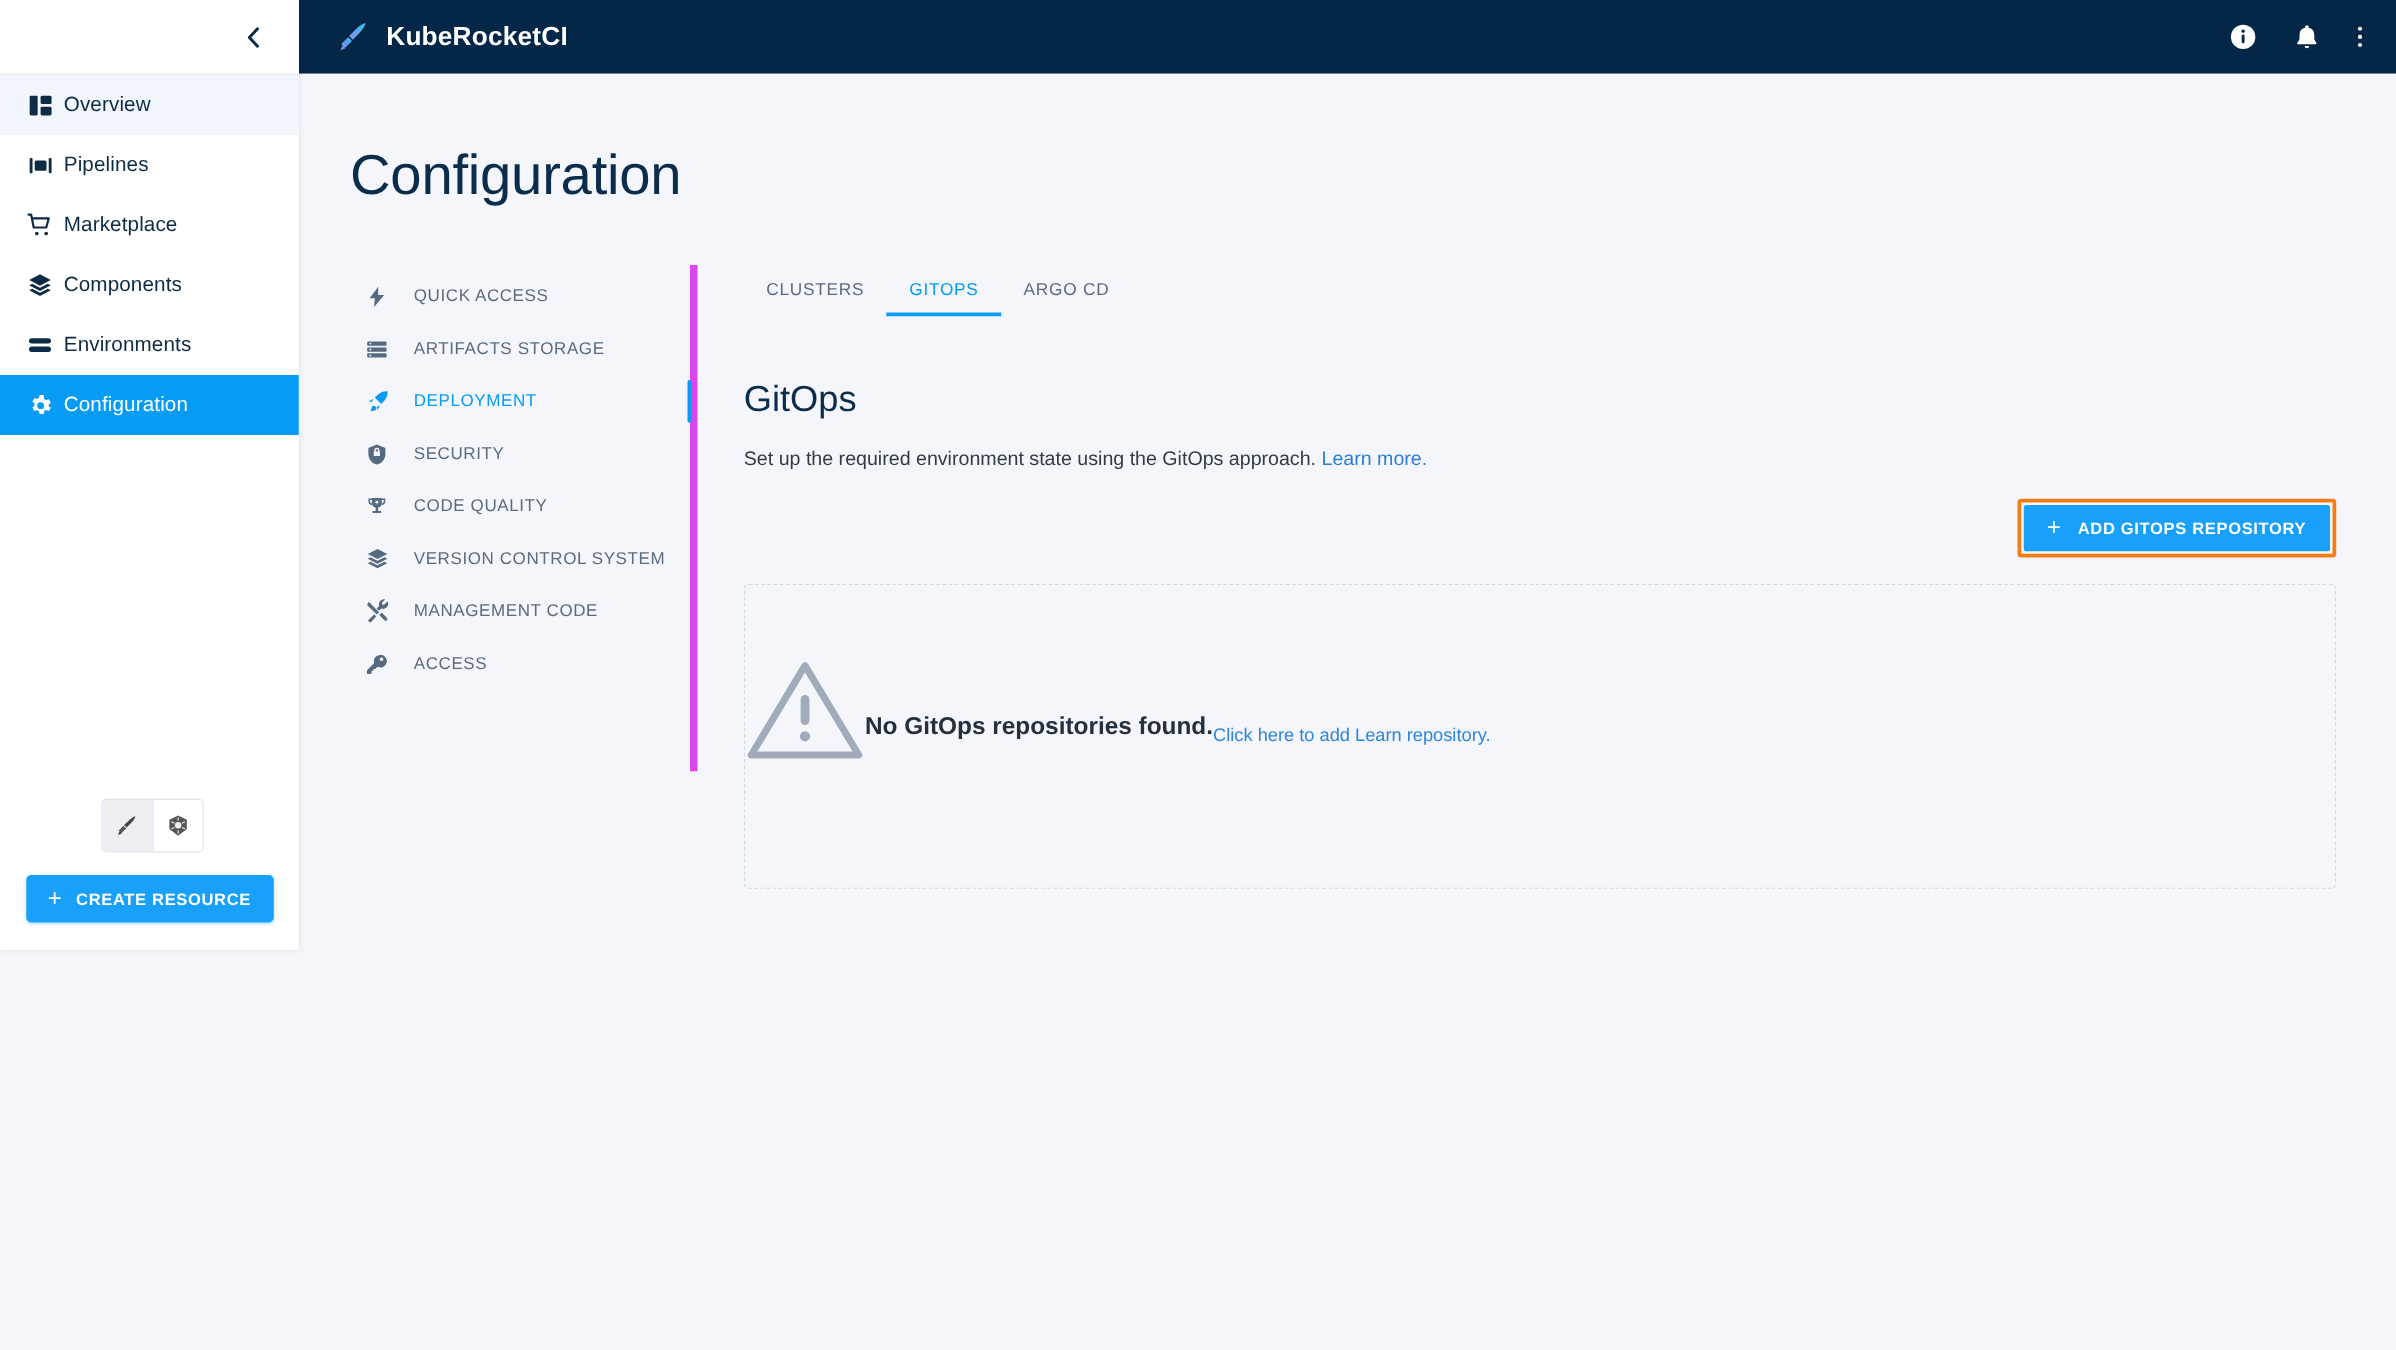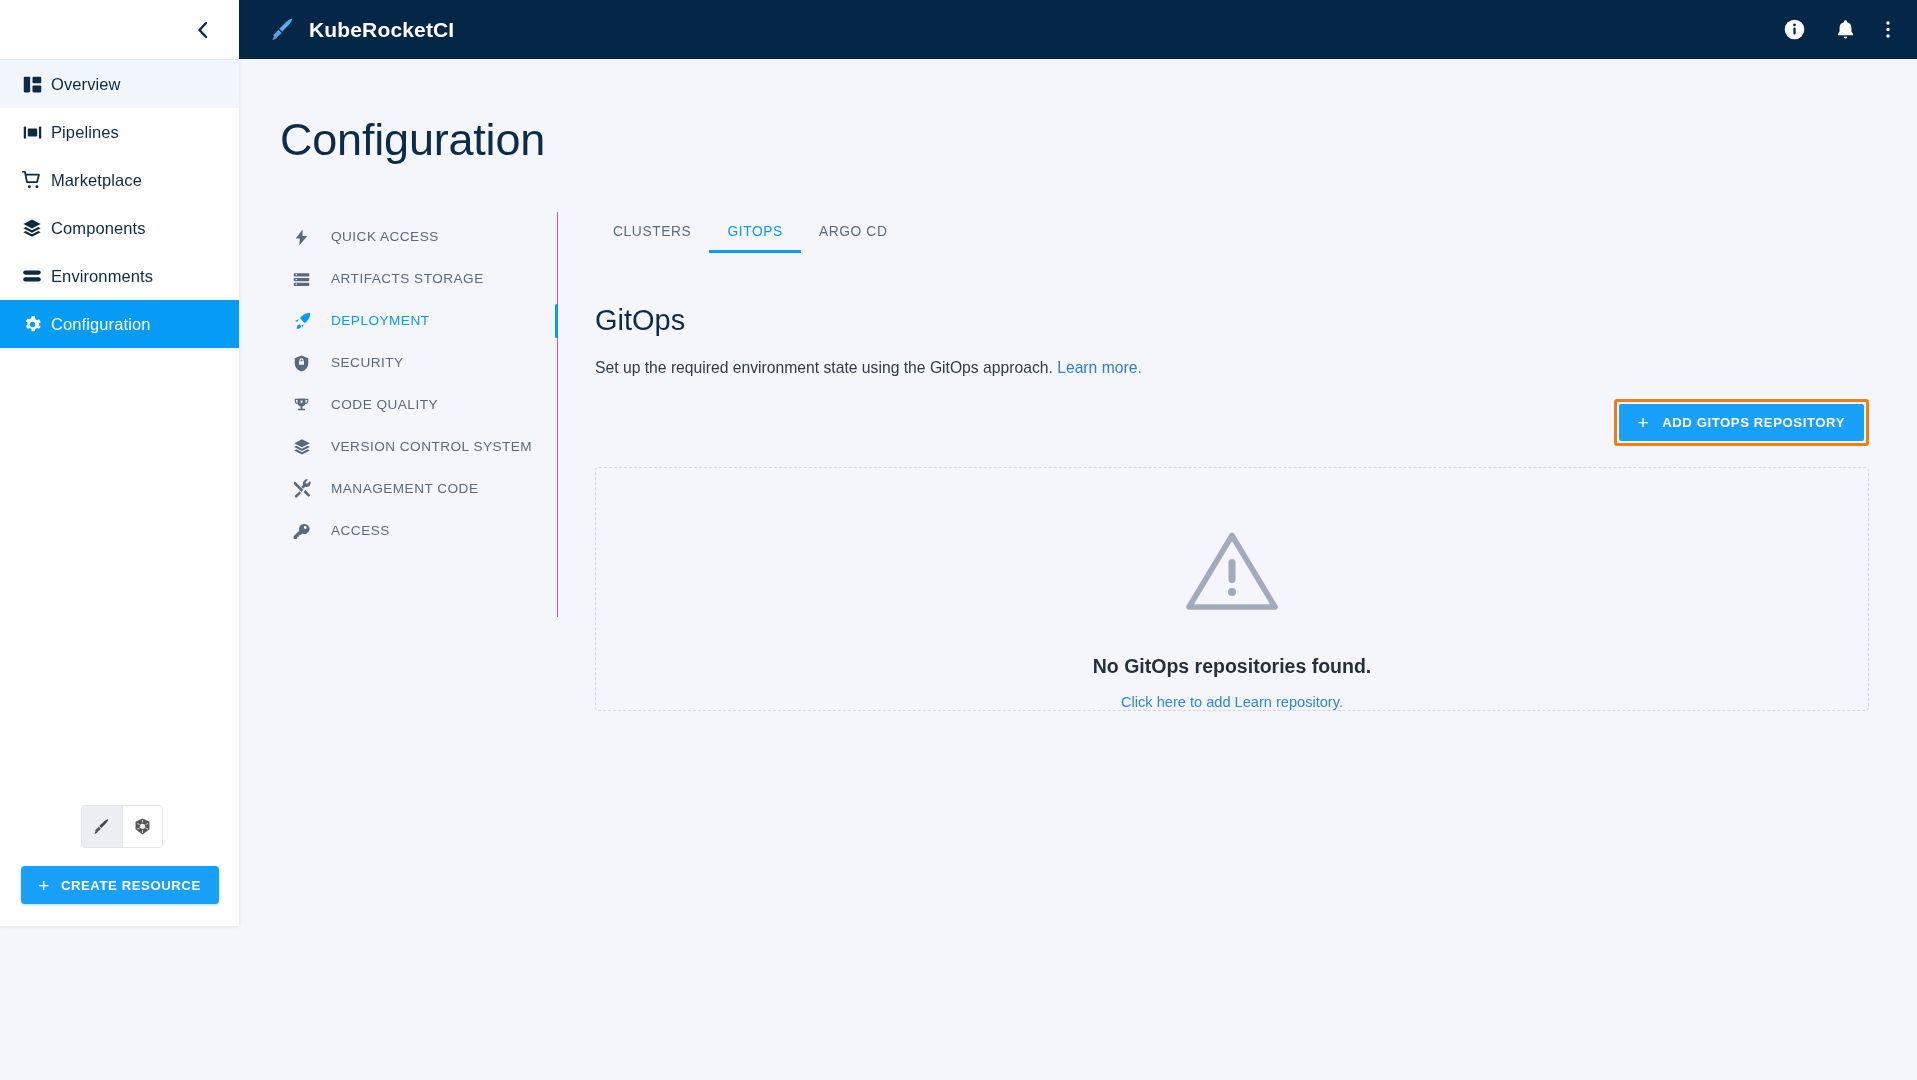--- a/index.html
+++ b/index.html
@@ -8,21 +8,21 @@
     font-family: "Liberation Sans", sans-serif;
     background: #F5F6FB;
     overflow: hidden;
   }
 
   
   .app { position: relative; width: 1917px; height: 1080px; display: flex; }
 
   
   .sidebar {
-    width: 239px; height: 926px;
+    width: 239px; height: 760px;
     background: #FFFFFF;
     display: flex; flex-direction: column;
     position: relative; z-index: 5;
     box-shadow: 0 0 4px rgba(16,32,60,0.10);
     flex: 0 0 239px;
   }
   .sidebar-top {
     height: 59px; flex: 0 0 59px;
     display: flex; align-items: center; justify-content: flex-end;
     padding-right: 23px;
@@ -109,21 +109,21 @@
   .page-title {
     font-size: 45px; font-weight: 400; color: #0C2C4C;
     margin: 0 0 46px 41px; letter-spacing: -.2px;
   }
 
   .cfg-body { display: flex; padding-left: 41px; }
 
   
   .settings-menu {
     width: 278px; flex: 0 0 278px;
-    border-right: 1px solid #d946ef;
+    border-right: 6px solid #d946ef;
     padding-top: 4px; position: relative;
     align-self: flex-start;
     min-height: 405px;
   }
   .settings-item {
     display: flex; align-items: center; gap: 16px;
     padding: 10px 12px 10px 8px; min-height: 42px;
     cursor: pointer; position: relative;
   }
   .settings-item .s-icon {
@@ -179,22 +179,22 @@
     background: #18A0FB; color: #fff; border: 0; border-radius: 2px;
     height: 37px; padding: 0 19px;
     display: inline-flex; align-items: center; gap: 13px;
     font-size: 13.2px; font-weight: 700; letter-spacing: .55px;
     cursor: pointer; font-family: "Liberation Sans", sans-serif;
   }
   .add-repo-btn .plus { font-size: 19px; font-weight: 400; line-height: 1; }
 
   .empty-state {
     border: 1.5px dashed #D3D7E2; border-radius: 4px;
-    height: 244px; display: flex; flex-direction: column;
-    align-items: center; justify-content: flex-end; gap: 0;
+    height: 244px; display: flex; flex-direction: row;
+    align-items: center; justify-content: flex-start; gap: 0;
     background: transparent;
   }
   .empty-icon { margin-bottom: 36px; }
   .empty-title {
     font-size: 19.5px; font-weight: 700; color: #24303E; margin-bottom: 16px;
   }
   .empty-link {
     font-size: 14.6px; color: #2B86E0; text-decoration: none; cursor: pointer;
   }
 </style>

